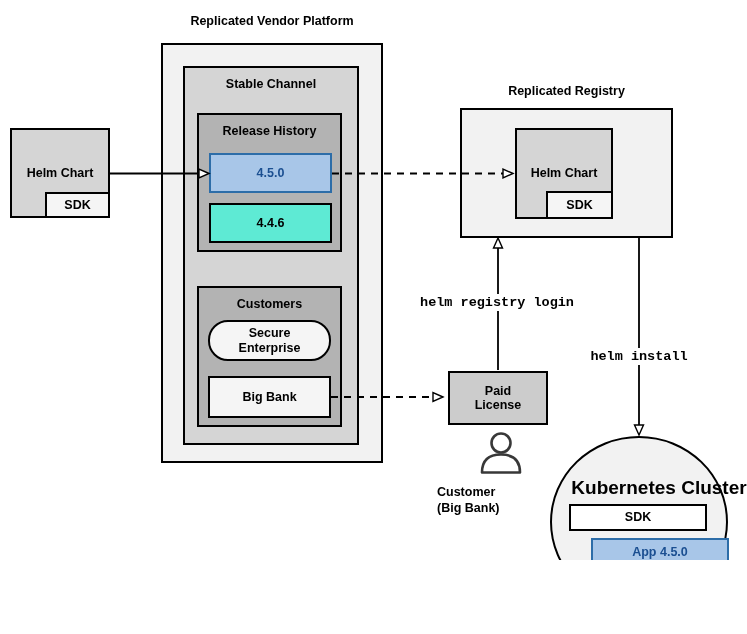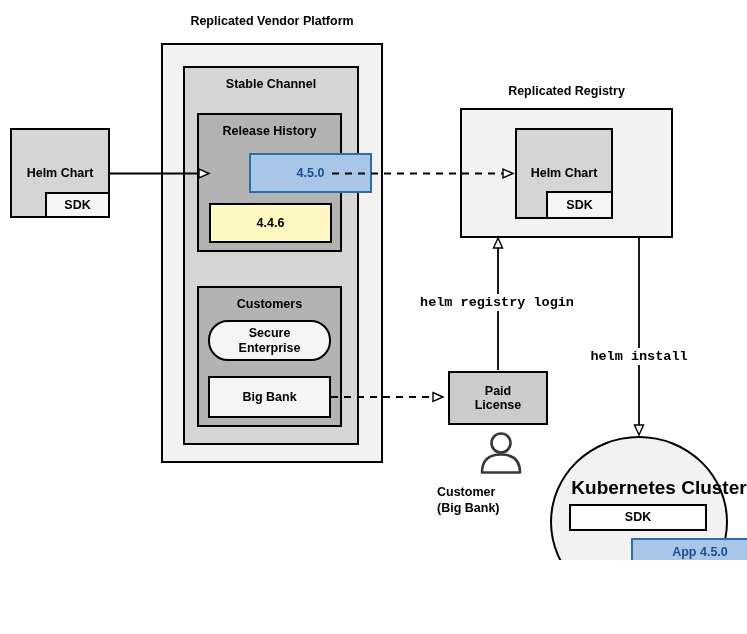--- a/index.html
+++ b/index.html
@@ -6,21 +6,21 @@
   #stage{
     position:relative;width:747px;height:560px;background:#fff;overflow:hidden;
     font-family:"Liberation Sans","DejaVu Sans",sans-serif;color:#000;
   }
   .box{position:absolute;box-sizing:border-box;border:2px solid #000;}
   .fill-light{background:#f2f2f2;}
   .fill-white{background:#ffffff;}
   .fill-panel{background:#d5d5d5;}
   .fill-group{background:#b3b3b3;}
   .fill-btn{background:#cccccc;}
-  .fill-blue{background:#a8c6e8;border-color:#2d6da8;margin-left:40px;}
+  .fill-blue{background:#a8c6e8;border-color:#2d6da8;}
   .lbl{font-weight:bold;font-size:12.5px;line-height:1.15;text-align:center;}
   .title{position:absolute;font-weight:bold;font-size:12.5px;text-align:center;}
   .center-lbl{display:flex;align-items:center;justify-content:center;}
   .group-top-lbl{padding-top:9px;text-align:center;font-weight:bold;font-size:12.5px;}
   .blue-text{color:#1b4f91;}
   .cmd{
     position:absolute;text-align:center;z-index:6;
     font-family:"Liberation Mono","DejaVu Sans Mono",monospace;
     font-weight:bold;font-size:13.5px;
   }
@@ -40,21 +40,21 @@
   <div class="box fill-panel" style="left:183px;top:66px;width:176px;height:379px;">
     <div class="group-top-lbl">Stable Channel</div>
   </div>
 
   <div class="box fill-group" style="left:197px;top:113px;width:145px;height:139px;">
     <div class="group-top-lbl">Release History</div>
   </div>
   <div class="box fill-blue center-lbl" style="left:209px;top:153px;width:123px;height:40px;">
     <span class="lbl blue-text">4.5.0</span>
   </div>
-  <div class="box center-lbl" style="left:209px;top:203px;width:123px;height:40px;background:#fef9c3;">
+  <div class="box center-lbl" style="left:209px;top:203px;width:123px;height:40px;background:#5eead4;">
     <span class="lbl">4.4.6</span>
   </div>
 
   <div class="box fill-group" style="left:197px;top:286px;width:145px;height:141px;">
     <div class="group-top-lbl">Customers</div>
   </div>
   <div class="box center-lbl" style="left:208px;top:320px;width:123px;height:41px;background:#f5f5f5;border-radius:20px;">
     <span class="lbl" style="width:80px;">Secure Enterprise</span>
   </div>
   <div class="box center-lbl" style="left:208px;top:376px;width:123px;height:42px;background:#f5f5f5;">

